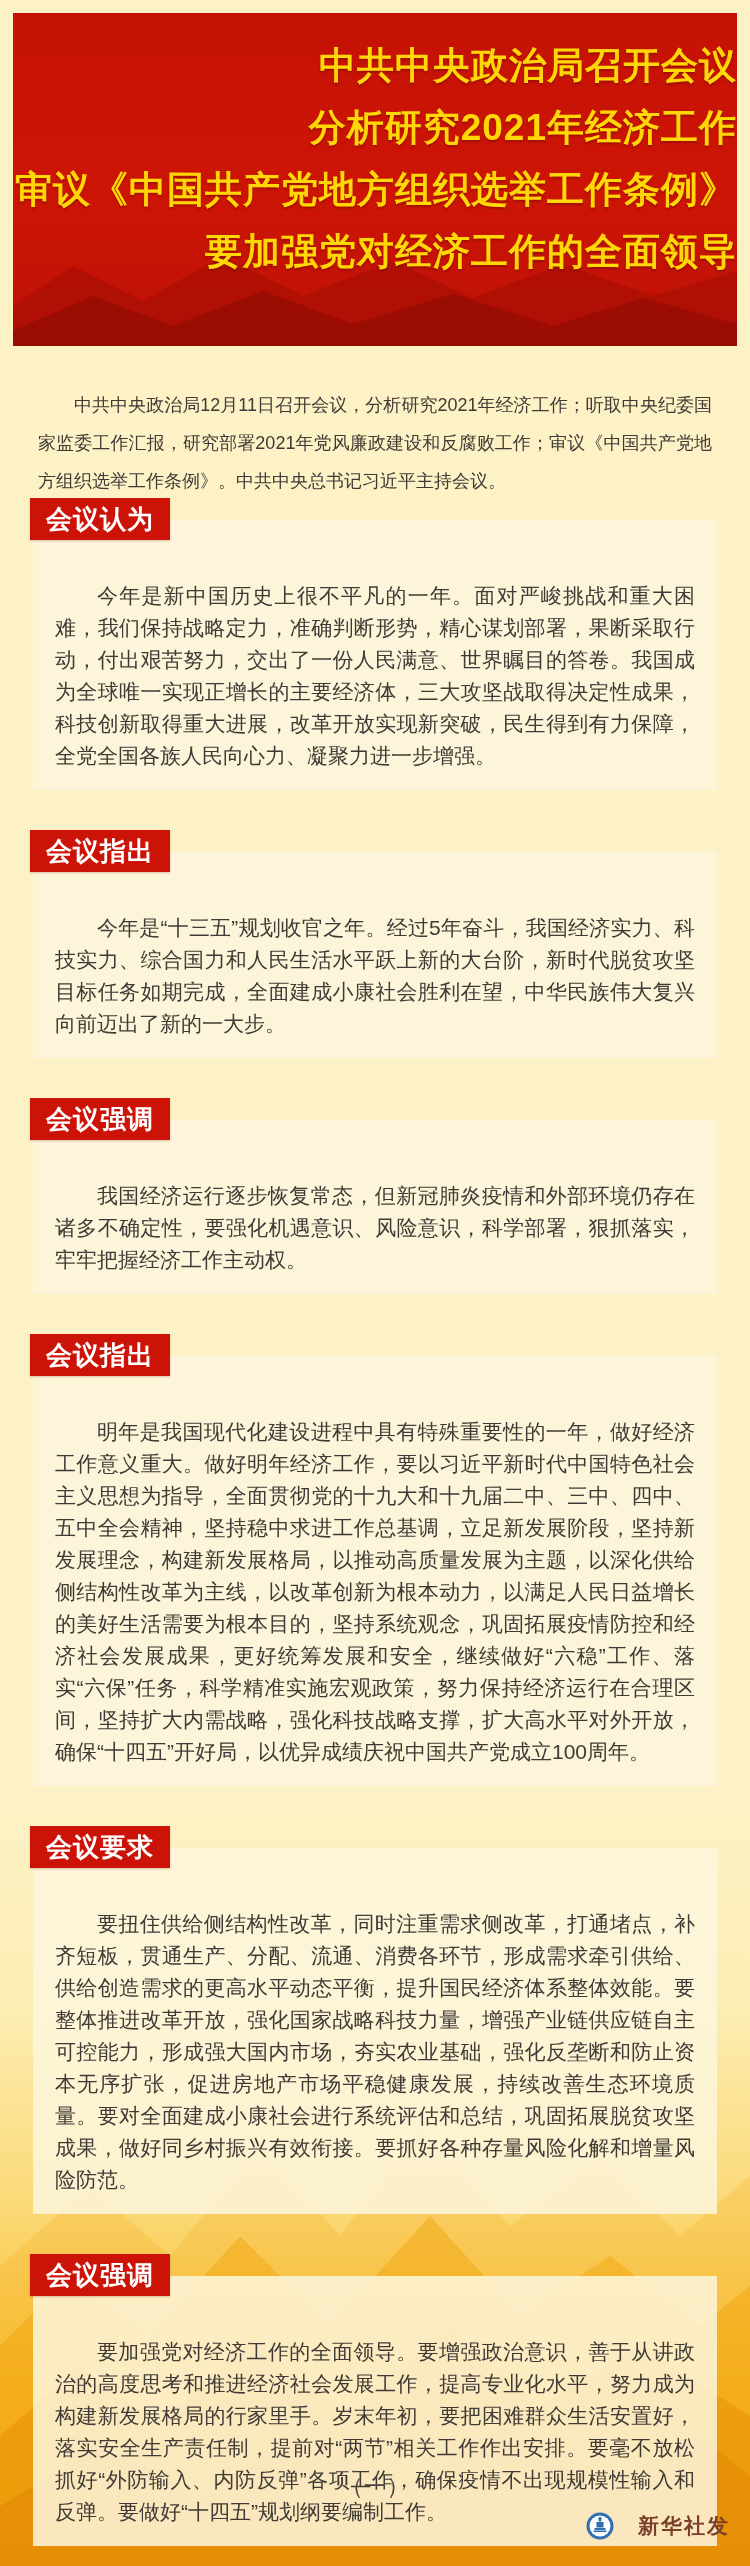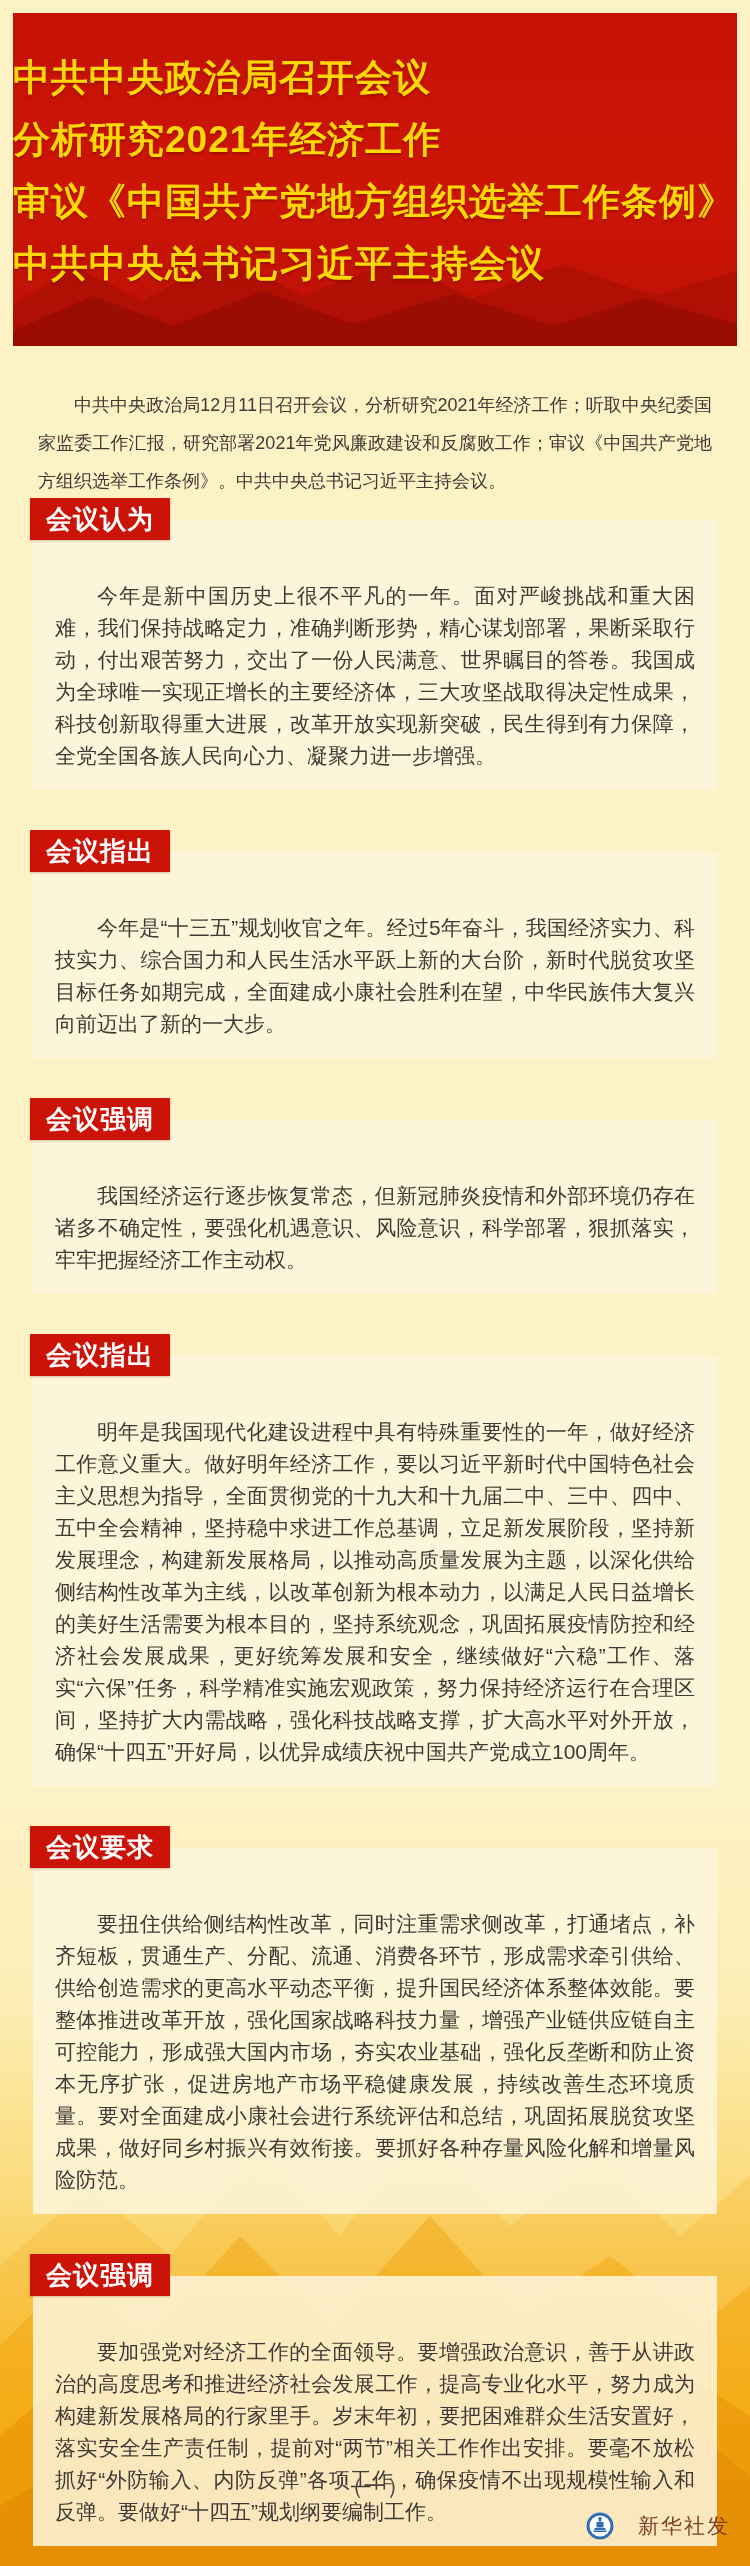--- a/index.html
+++ b/index.html
@@ -10,21 +10,21 @@
   }
   .bg-mountains{position:absolute;left:0;bottom:0;width:750px;height:560px;z-index:0;}
   .content{position:relative;z-index:1;}
 
   
   .header{
     margin:13px 13px 0;height:333px;position:relative;overflow:hidden;
     background:linear-gradient(180deg,#c51205 0%,#cd1505 55%,#bc1007 100%);
   }
   .header-mountains{position:absolute;left:0;bottom:0;width:100%;height:110px;}
-  .header-lines{position:relative;padding-top:34px;text-align:left;}
+  .header-lines{position:relative;padding-top:22px;text-align:right;}
   .header-line{
     color:#ffd706;font-size:37px;font-weight:bold;line-height:62px;
     white-space:nowrap;letter-spacing:1px;
     text-shadow:0 2px 2px rgba(90,10,0,0.35);
   }
 
   
   .intro{
     margin:40px 38px 0;color:#3f3a35;font-size:18px;line-height:38px;
     text-align:justify;text-indent:2em;
@@ -48,21 +48,21 @@
     text-align:justify;text-indent:2em;
   }
 
   
   .page-label{
     position:absolute;left:0;bottom:64px;width:100%;text-align:center;
     color:#4a443a;font-size:23px;z-index:2;
   }
   .credit{
     position:absolute;right:20px;bottom:26px;z-index:2;
-    display:flex;gap:24px;
+    display:flex;gap:24px;font-weight:bold;
   }
   .credit-text{color:#7c3f2c;font-size:21px;letter-spacing:2px;}
   .emblem{width:28px;height:28px;display:block;}
 </style>
 </head>
 <body>
 
 <svg class="bg-mountains" viewBox="0 0 750 560" preserveAspectRatio="none" aria-hidden="true">
   <polygon points="0,260 90,180 170,250 260,140 340,230 420,120 510,220 600,150 680,230 750,170 750,560 0,560" fill="#f6b32a" opacity="0.30"></polygon>
   <polygon points="0,340 70,270 150,330 240,230 330,320 430,210 520,310 610,250 700,320 750,280 750,560 0,560" fill="#f09f08" opacity="0.42"></polygon>
@@ -74,21 +74,21 @@
 
   <div class="header">
     <svg class="header-mountains" viewBox="0 0 724 110" preserveAspectRatio="none" aria-hidden="true">
       <polygon points="0,70 60,30 130,65 210,20 290,60 380,25 460,62 550,28 640,60 724,35 724,110 0,110" fill="#9c0d03" opacity="0.45"></polygon>
       <polygon points="0,95 80,60 160,90 250,55 340,88 440,58 540,90 630,62 724,88 724,110 0,110" fill="#8a0b02" opacity="0.55"></polygon>
     </svg>
     <div class="header-lines">
       <div class="header-line">中共中央政治局召开会议</div>
       <div class="header-line">分析研究2021年经济工作</div>
       <div class="header-line">审议《中国共产党地方组织选举工作条例》</div>
-      <div class="header-line">中共中央总书记习近平主持会议</div>
+      <div class="header-line">要加强党对经济工作的全面领导</div>
     </div>
   </div>
 
   <p class="intro">中共中央政治局12月11日召开会议，分析研究2021年经济工作；听取中央纪委国家监委工作汇报，研究部署2021年党风廉政建设和反腐败工作；审议《中国共产党地方组织选举工作条例》。中共中央总书记习近平主持会议。</p>
 
   <div class="section first">
     <div class="badge">会议认为</div>
     <div class="box">
       <p>今年是新中国历史上很不平凡的一年。面对严峻挑战和重大困难，我们保持战略定力，准确判断形势，精心谋划部署，果断采取行动，付出艰苦努力，交出了一份人民满意、世界瞩目的答卷。我国成为全球唯一实现正增长的主要经济体，三大攻坚战取得决定性成果，科技创新取得重大进展，改革开放实现新突破，民生得到有力保障，全党全国各族人民向心力、凝聚力进一步增强。</p>
     </div>

